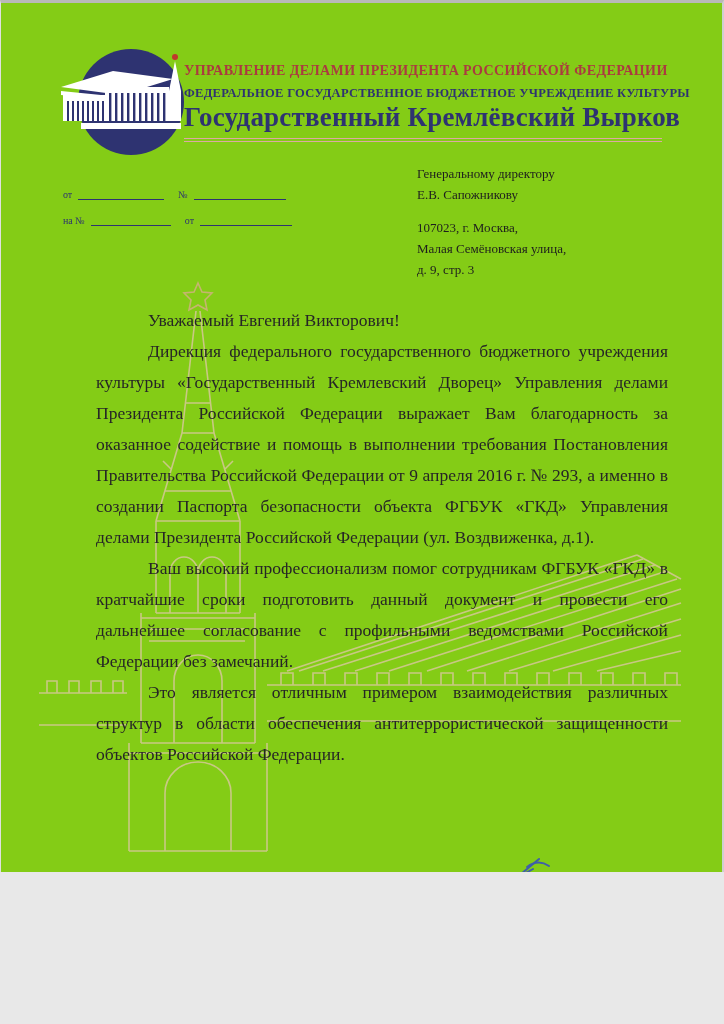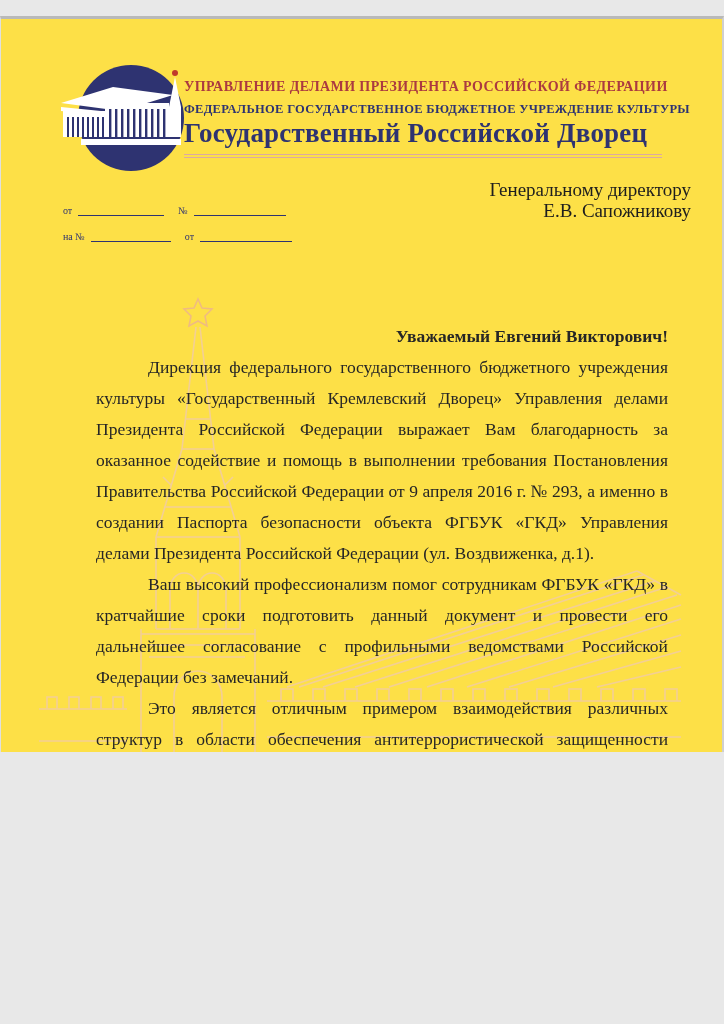--- a/index.html
+++ b/index.html
@@ -1,46 +1,46 @@
 <!DOCTYPE html>
 <html><head>
 <meta charset="utf-8">
 <style>
   html,body{margin:0;padding:0;background:#e8e8e8;}
   .page{
-    position:relative;width:724px;height:736px;margin:16px auto;
-    background:#fde047;overflow:hidden;
+    position:relative;width:724px;height:872px;margin:0 auto;
+    background:#84cc16;overflow:hidden;
     font-family:"Liberation Serif","DejaVu Serif",serif;
     border-top:3px solid #b9b9b9;border-left:1px solid #e0e0e0;border-right:2px solid #cfcfcf;
     box-sizing:border-box;
   }
   
   .logo{position:absolute;left:58px;top:42px;width:134px;height:114px;}
   .hdr{position:absolute;left:183px;top:60px;width:482px;}
   .hdr-line1{color:#ab3a40;font-weight:bold;font-size:14px;letter-spacing:.4px;white-space:nowrap;}
   .hdr-line2{color:#2e3371;font-weight:bold;font-size:12.5px;letter-spacing:.3px;white-space:nowrap;margin-top:7px;}
   .hdr-title{color:#2e3371;font-weight:bold;font-size:27px;white-space:nowrap;margin-top:1px;letter-spacing:.2px;}
   .hdr-rule{margin-top:5px;width:478px;height:2px;border-top:1px solid #dcaaa3;border-bottom:1px solid #dcaaa3;}
   
   .refblock{position:absolute;left:62px;top:184px;width:260px;color:#2e3371;font-size:10px;}
   .refrow{display:flex;align-items:flex-end;margin-bottom:13px;}
   .reflabel{margin-right:6px;white-space:nowrap;}
   .refline{display:inline-block;border-bottom:1.5px solid #2e3371;height:12px;}
   .w86{width:86px;margin-right:14px;}
   .w92{width:92px;}
   
-  .recipient{position:absolute;left:438px;top:160px;width:252px;text-align:right;
-    color:#1e1e1e;font-size:19px;line-height:21px;}
+  .recipient{position:absolute;left:416px;top:160px;width:252px;text-align:left;
+    color:#1e1e1e;font-size:13px;line-height:21px;}
   .addr{margin-top:12px;}
   
   .watermark{position:absolute;left:36px;top:270px;width:648px;height:588px;z-index:0;opacity:.65;}
   
   .body{position:absolute;left:95px;top:302px;width:572px;z-index:1;
     color:#262626;font-size:17.5px;line-height:31px;text-align:justify;}
-  .salutation{text-align:right;text-indent:0;margin:0 0 17px 0;font-weight:bold;}
+  .salutation{text-align:left;text-indent:0;margin:0 0 17px 0;}
   .body p{margin:0;text-indent:52px;}
   
   .sign-title{position:absolute;left:95px;top:866px;font-size:18px;color:#262626;z-index:2;}
   .sign-name{position:absolute;left:546px;top:866px;font-size:17.5px;color:#262626;z-index:2;}
   .autograph{position:absolute;left:386px;top:836px;width:178px;height:108px;z-index:1;}
   
   .footer-rule{position:absolute;left:57px;top:939px;width:634px;height:2px;
     border-top:2px solid #50536e;border-bottom:2px solid #a8403a;}
   .footer-text{position:absolute;left:57px;top:950px;width:650px;
     color:#2b3270;font-weight:bold;font-size:14.5px;white-space:nowrap;}
@@ -86,21 +86,21 @@
     <rect x="22" y="78" width="100" height="6" fill="#ffffff"></rect>
 
     <polygon points="116,16 110,46 122,46" fill="#ffffff"></polygon>
     <rect x="110" y="46" width="12" height="30" fill="#ffffff"></rect>
     <circle cx="116" cy="12" r="3" fill="#c0392b"></circle>
   </svg>
 
   <div class="hdr">
     <div class="hdr-line1">УПРАВЛЕНИЕ ДЕЛАМИ ПРЕЗИДЕНТА РОССИЙСКОЙ ФЕДЕРАЦИИ</div>
     <div class="hdr-line2">ФЕДЕРАЛЬНОЕ ГОСУДАРСТВЕННОЕ БЮДЖЕТНОЕ УЧРЕЖДЕНИЕ КУЛЬТУРЫ</div>
-    <div class="hdr-title">Государственный Российской Дворец</div>
+    <div class="hdr-title">Государственный Кремлёвский Вырков</div>
     <div class="hdr-rule"></div>
   </div>
 
   <div class="refblock">
     <div class="refrow">
       <span class="reflabel">от</span>
       <span class="refline w86"></span>
       <span class="reflabel">№</span>
       <span class="refline w92"></span>
     </div>
@@ -108,20 +108,25 @@
       <span class="reflabel">на №</span>
       <span class="refline w86" style="width:80px;"></span>
       <span class="reflabel">от</span>
       <span class="refline w92"></span>
     </div>
   </div>
 
   <div class="recipient">
     <div>Генеральному директору</div>
     <div>Е.В. Сапожникову</div>
+    <div class="addr">
+      <div>107023, г. Москва,</div>
+      <div>Малая Семёновская улица,</div>
+      <div>д. 9, стр. 3</div>
+    </div>
   </div>
 
   <svg class="watermark" viewBox="0 0 648 588" aria-hidden="true">
     <g fill="none" stroke="#eec6c0" stroke-width="1.6">
 
       <path d="M161 10 l4 9 10 1 -7 7 2 10 -9 -5 -9 5 2 -10 -7 -7 10 -1 z" stroke="#e9a8a1"></path>
 
       <path d="M159 38 L145 160 M163 38 L177 160 M145 160 L177 160 M149 130 L173 130"></path>
 
       <path d="M145 160 L119 248 M177 160 L203 248 M119 248 L203 248 M128 218 L194 218"></path>

